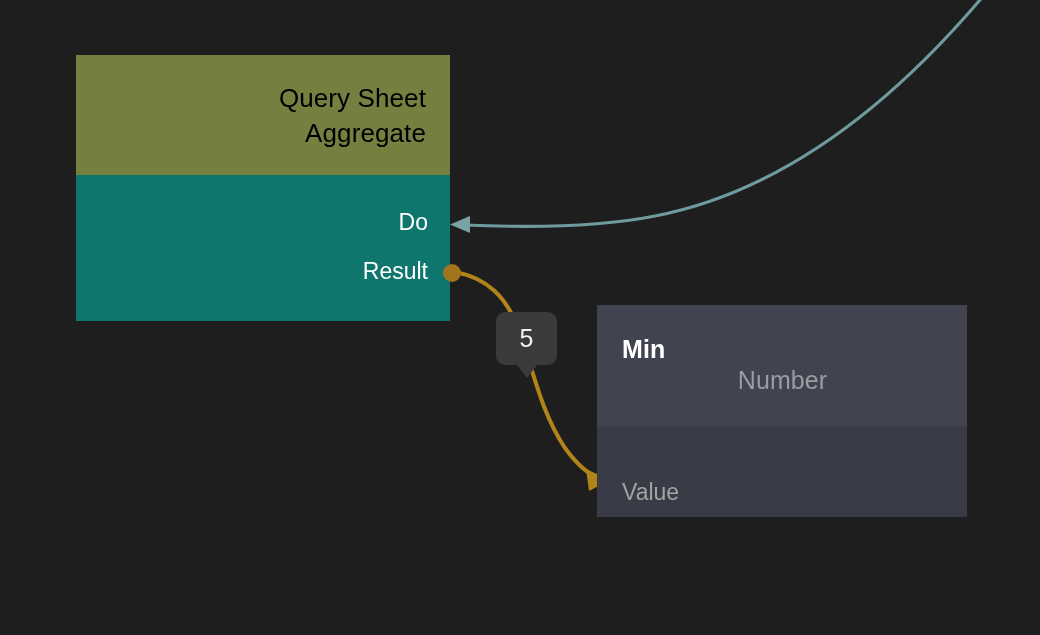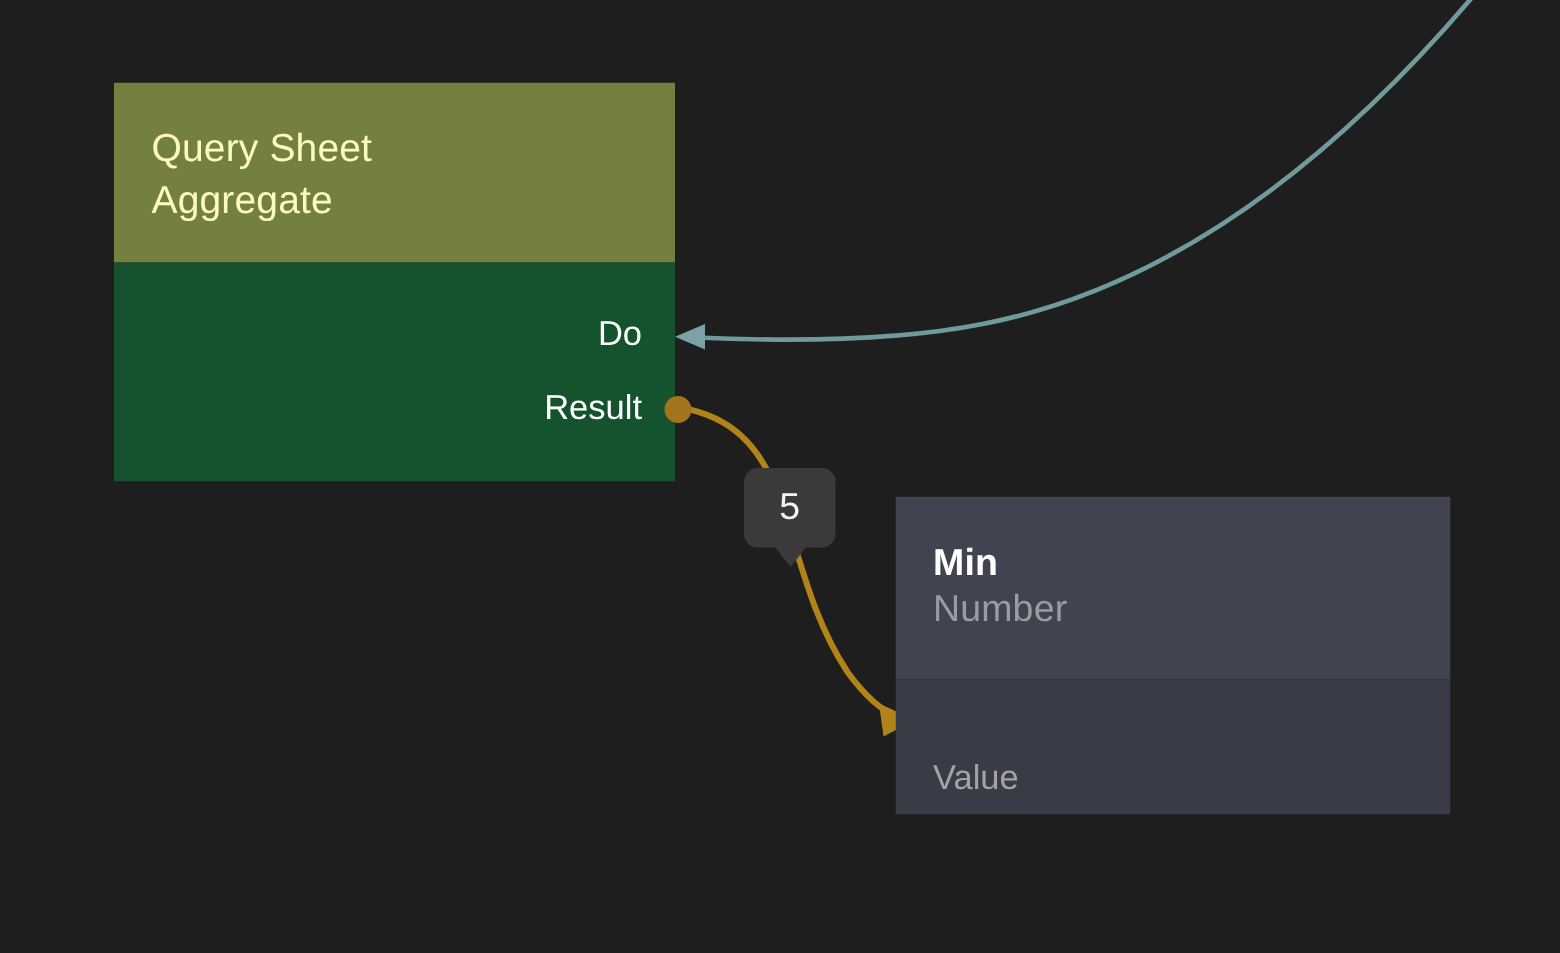--- a/index.html
+++ b/index.html
@@ -57,29 +57,30 @@
     width: 374px;
     height: 266px;
   }
   #node-query-sheet-aggregate .node-header {
     height: 120px;
     background: #73803f;
     padding: 26px 24px 0 25px;
   }
   #node-query-sheet-aggregate .node-body {
     height: 146px;
-    background: #14532d;
+    background: #0f766e;
     position: relative;
   }
   .green-title {
-    color: #fef9c3;
+    color: #000000;
     font-size: 26px;
     line-height: 35px;
     letter-spacing: 0.1px;
     white-space: pre-line;
+    text-align: right;
   }
 
   .port-row {
     position: absolute;
     right: 22px;
     text-align: right;
     color: #ffffff;
     font-size: 23px;
     line-height: 23px;
     white-space: nowrap;
@@ -97,21 +98,21 @@
     z-index: 4;
   }
   #port-dot-result {
     left: 443px;
     top: 264px;
   }
 
   
   #node-min {
     left: 597px;
-    top: 331px;
+    top: 305px;
     width: 370px;
     height: 212px;
   }
   #node-min .node-header {
     height: 122px;
     background: #414350;
     padding: 29px 24px 0 25px;
   }
   #node-min .node-body {
     height: 90px;
@@ -123,20 +124,21 @@
     font-size: 25px;
     line-height: 30px;
     font-weight: bold;
     letter-spacing: 0.1px;
   }
   .min-subtitle {
     color: #9b9ba2;
     font-size: 25px;
     line-height: 32px;
     letter-spacing: 0.1px;
+    text-align: center;
   }
   .min-port-label {
     position: absolute;
     left: 25px;
     top: 54px;
     color: #a3a3a3;
     font-size: 23px;
     line-height: 23px;
     white-space: nowrap;
   }

